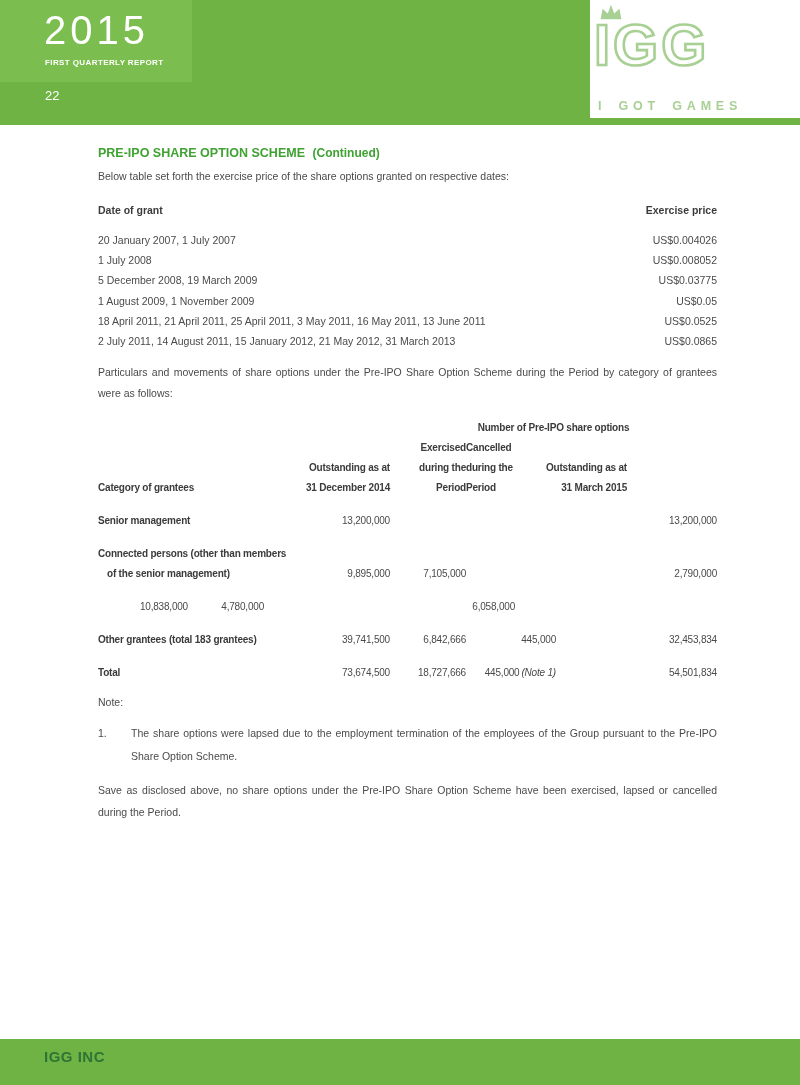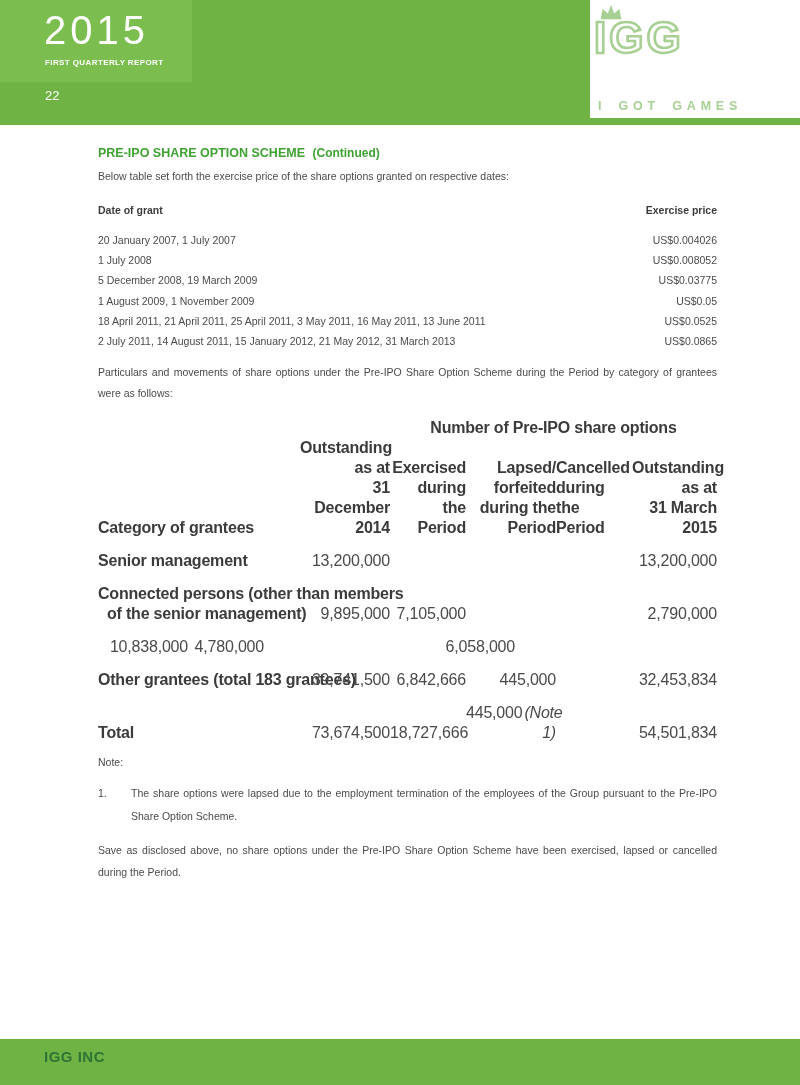--- a/index.html
+++ b/index.html
@@ -11,40 +11,40 @@
   }
 
   
   .header { position: absolute; top: 0; left: 0; width: 800px; height: 125px; background: #6fb345; }
   .brand-box { position: absolute; top: 0; left: 0; width: 192px; height: 82px; background: #7bbd4f; }
   .year-text { position: absolute; top: 10px; left: 44px; font-size: 40px; line-height: 1; color: #ffffff; letter-spacing: 4px; }
   .report-subtitle { position: absolute; top: 58px; left: 45px; font-size: 8px; font-weight: bold; color: #ffffff; letter-spacing: 0.4px; }
   .page-number { position: absolute; top: 88px; left: 45px; font-size: 13px; color: #ffffff; }
   .logo-box { position: absolute; top: 0; right: 0; width: 210px; height: 118px; background: #ffffff; }
   .crown-svg { position: absolute; top: 4px; left: 9px; }
-  .logo-igg { position: absolute; top: 16px; left: 4px; font-size: 44px; line-height: 1; font-weight: bold; color: #ffffff; -webkit-text-stroke: 2.6px #a8d094; letter-spacing: 3px; }
+  .logo-igg { position: absolute; top: 16px; left: 4px; font-size: 58px; line-height: 1; font-weight: bold; color: #ffffff; -webkit-text-stroke: 2.6px #a8d094; letter-spacing: 3px; }
   .logo-tagline { position: absolute; top: 99px; left: 8px; font-size: 12.5px; font-weight: bold; color: #a8d094; letter-spacing: 4.8px; word-spacing: 4px; white-space: nowrap; }
 
   
   .footer { position: absolute; bottom: 0; left: 0; width: 800px; height: 46px; background: #6fb345; }
   .footer-brand { position: absolute; top: 9px; left: 44px; font-size: 15px; font-weight: bold; color: #2e7434; letter-spacing: 0.5px; }
 
   
   .content { position: absolute; top: 125px; left: 98px; width: 619px; font-size: 10.5px; color: #4a4a4a; }
   .doc-title { margin-top: 21px; font-size: 12.5px; font-weight: bold; color: #3fa233; }
   .doc-title .suffix { font-size: 12px; margin-left: 4px; }
   .intro { margin-top: 9px; line-height: 14px; }
 
   .grant-head { display: flex; justify-content: space-between; margin-top: 21px; font-weight: bold; color: #3b3b3b; }
   .grant-rows { margin-top: 14px; }
   .grant-row { display: flex; justify-content: space-between; line-height: 20.2px; }
 
   .movement-intro { margin-top: 11px; line-height: 21px; text-align: justify; }
 
-  .mt { margin-top: 14px; font-size: 16px; letter-spacing: -0.2px; }
+  .mt { margin-top: 14px; font-size: 10px; letter-spacing: -0.2px; }
   .mt-span-row { display: flex; line-height: 20px; font-weight: bold; color: #3b3b3b; }
   .sp-spacer { width: 292px; flex: none; }
   .sp-label { width: 327px; flex: none; text-align: center; }
   .mt-headrow { display: flex; align-items: flex-end; line-height: 20px; font-weight: bold; color: #3b3b3b; }
   .hl { display: block; }
   .mc1 { width: 202px; flex: none; text-align: left; }
   .mc2 { width: 90px; flex: none; text-align: right; }
   .mc3 { width: 76px; flex: none; text-align: right; }
   .mc4 { width: 90px; flex: none; text-align: right; }
   .mc5 { width: 76px; flex: none; text-align: left; }
@@ -135,25 +135,20 @@
       </div>
       <div class="mc2">
         <span class="hl">Outstanding as at</span>
         <span class="hl">31 December 2014</span>
       </div>
       <div class="mc3">
         <span class="hl">Exercised</span>
         <span class="hl">during the</span>
         <span class="hl">Period</span>
       </div>
-      <div class="mc4">
-        <span class="hl">Lapsed/</span>
-        <span class="hl">forfeited</span>
-        <span class="hl">during the Period</span>
-      </div>
       <div class="mc5">
         <span class="hl">Cancelled</span>
         <span class="hl">during the</span>
         <span class="hl">Period</span>
       </div>
       <div class="mc6">
         <span class="hl">Outstanding as at</span>
         <span class="hl">31 March 2015</span>
       </div>
     </div>

